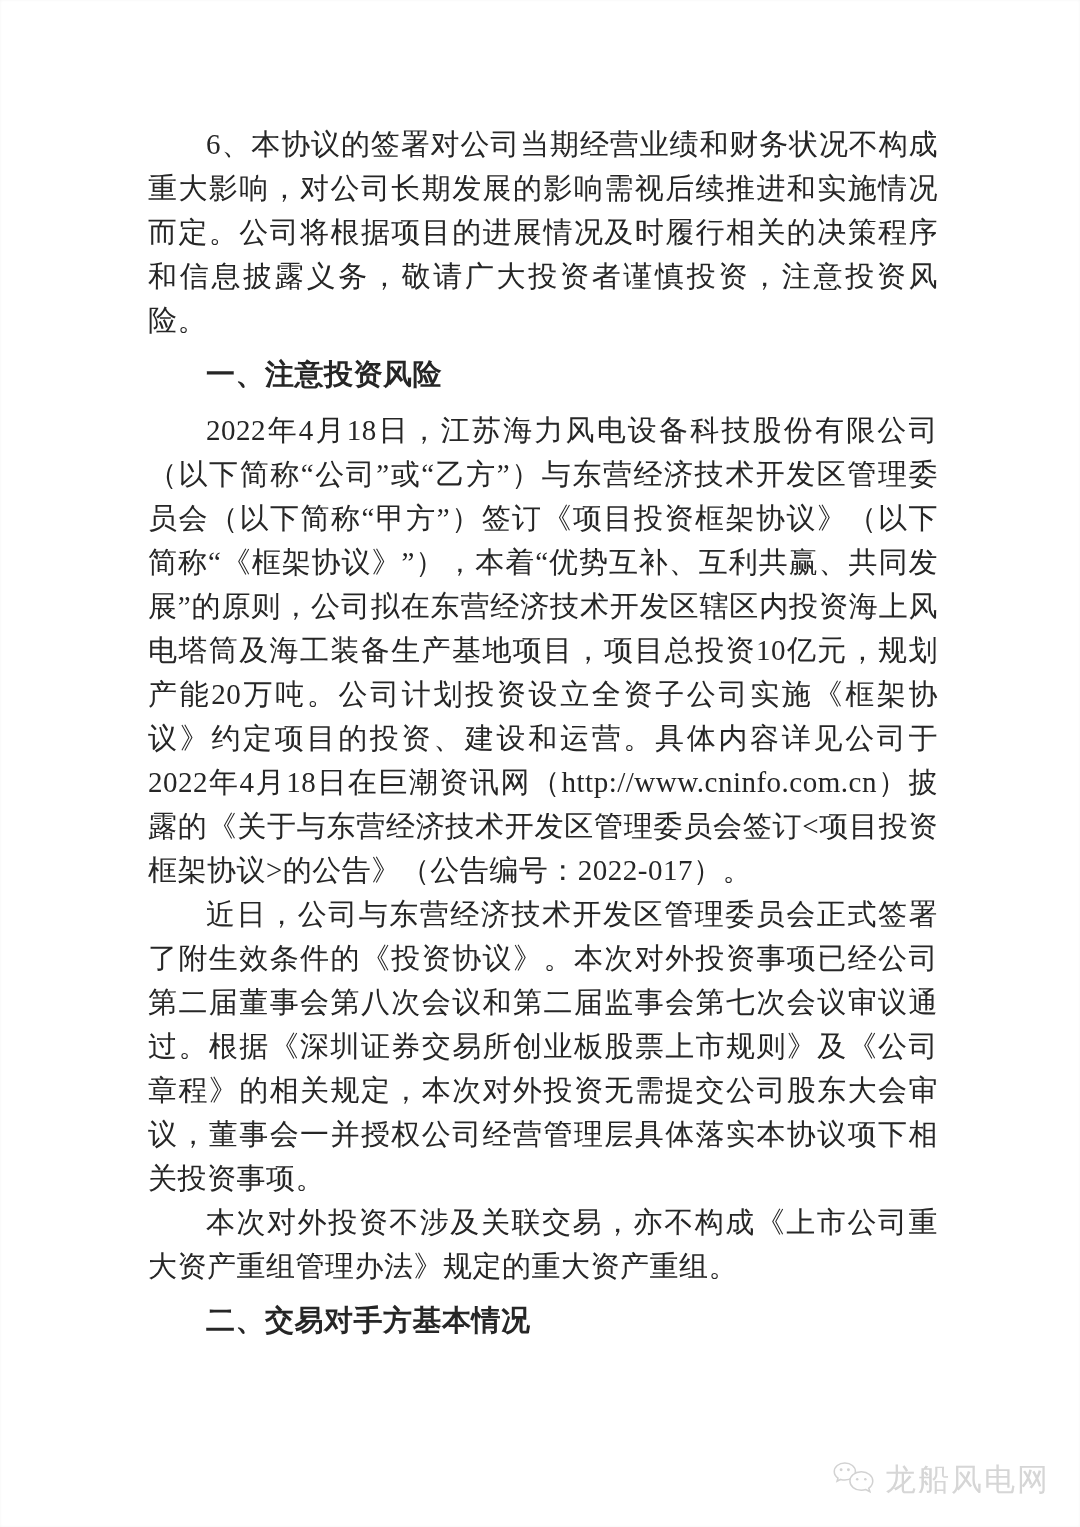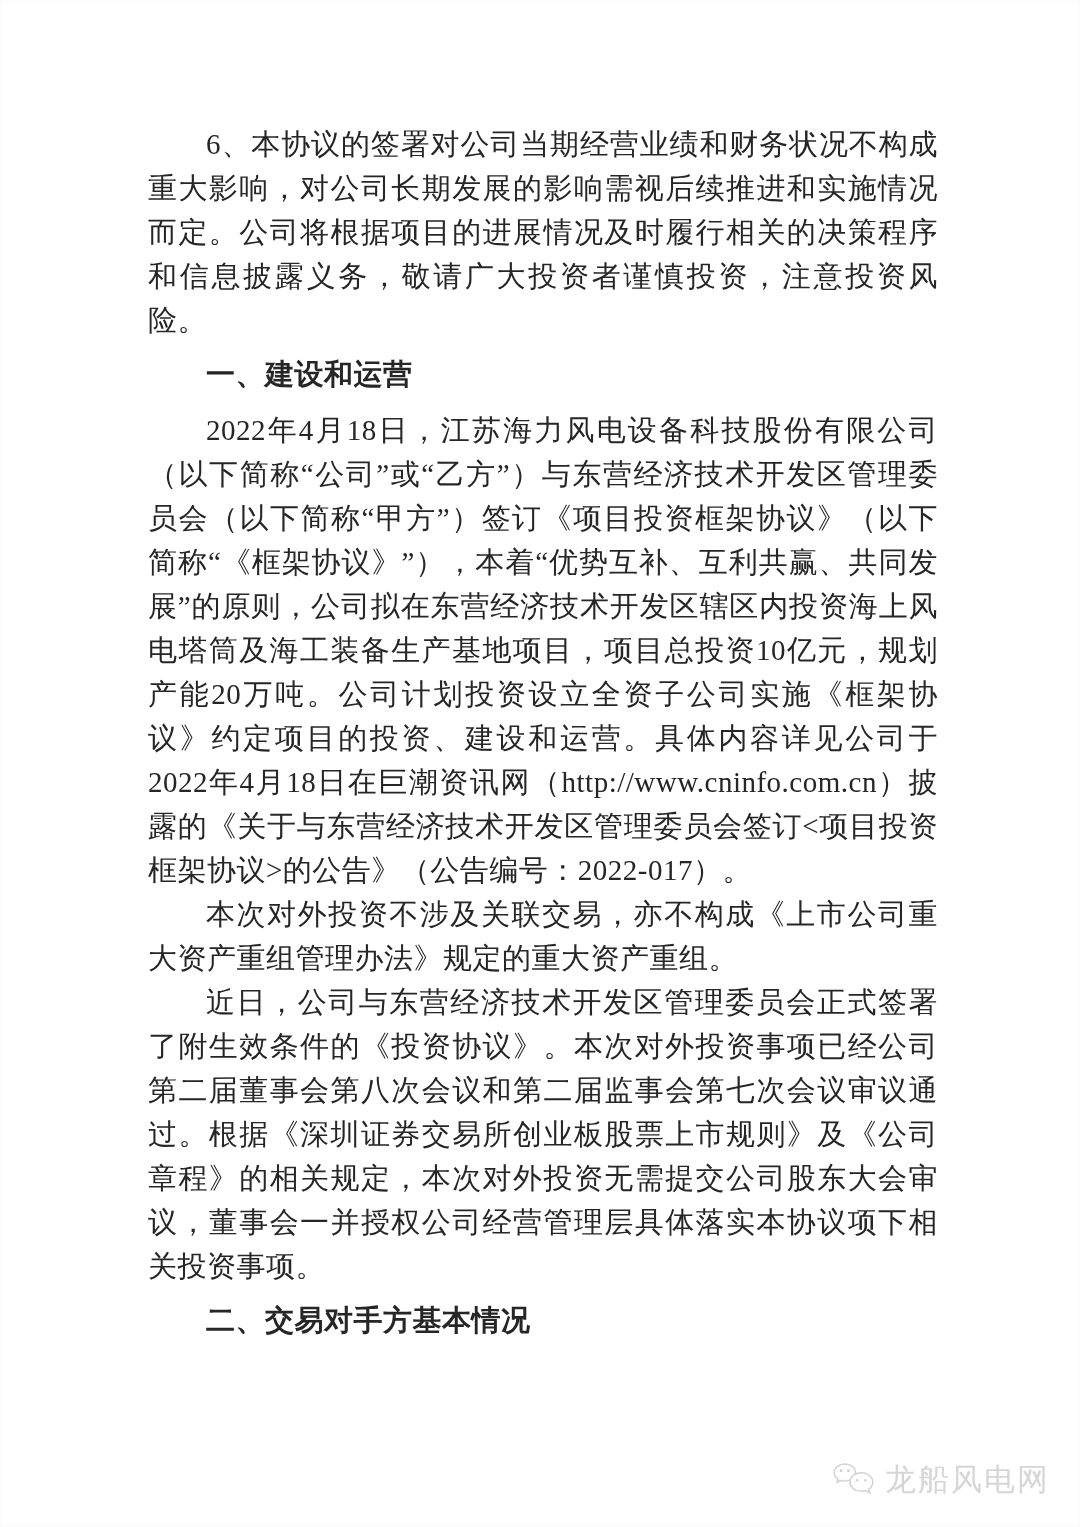--- a/index.html
+++ b/index.html
@@ -37,21 +37,20 @@
     text-indent: 2em;
     font-size: 29px;
     font-weight: bold;
     text-align: left;
   }
   .watermark {
     position: absolute;
     right: 30px;
     bottom: 26px;
     display: flex;
-    align-items: center;
     gap: 8px;
     color: #d6d6d6;
     user-select: none;
   }
   .wm-icon {
     display: inline-flex;
     width: 44px;
     height: 40px;
   }
   .wm-text {
@@ -63,28 +62,28 @@
 </style>
 </head>
 <body>
 
 <div class="page">
 
   <div class="content">
 
     <p class="body-para">6、本协议的签署对公司当期经营业绩和财务状况不构成重大影响，对公司长期发展的影响需视后续推进和实施情况而定。公司将根据项目的进展情况及时履行相关的决策程序和信息披露义务，敬请广大投资者谨慎投资，注意投资风险。</p>
 
-    <h2 class="section-heading">一、建设和运营</h2>
+    <h2 class="section-heading">一、注意投资风险</h2>
 
     <p class="body-para">2022年4月18日，江苏海力风电设备科技股份有限公司（以下简称“公司”或“乙方”）与东营经济技术开发区管理委员会（以下简称“甲方”）签订《项目投资框架协议》（以下简称“《框架协议》”），本着“优势互补、互利共赢、共同发展”的原则，公司拟在东营经济技术开发区辖区内投资海上风电塔筒及海工装备生产基地项目，项目总投资10亿元，规划产能20万吨。公司计划投资设立全资子公司实施《框架协议》约定项目的投资、建设和运营。具体内容详见公司于2022年4月18日在巨潮资讯网（http://www.cninfo.com.cn）披露的《关于与东营经济技术开发区管理委员会签订&lt;项目投资框架协议&gt;的公告》（公告编号：2022-017）。</p>
 
 
+    <p class="body-para">近日，公司与东营经济技术开发区管理委员会正式签署了附生效条件的《投资协议》。本次对外投资事项已经公司第二届董事会第八次会议和第二届监事会第七次会议审议通过。根据《深圳证券交易所创业板股票上市规则》及《公司章程》的相关规定，本次对外投资无需提交公司股东大会审议，董事会一并授权公司经营管理层具体落实本协议项下相关投资事项。</p>
+
     <p class="body-para">本次对外投资不涉及关联交易，亦不构成《上市公司重大资产重组管理办法》规定的重大资产重组。</p>
-
-    <p class="body-para">近日，公司与东营经济技术开发区管理委员会正式签署了附生效条件的《投资协议》。本次对外投资事项已经公司第二届董事会第八次会议和第二届监事会第七次会议审议通过。根据《深圳证券交易所创业板股票上市规则》及《公司章程》的相关规定，本次对外投资无需提交公司股东大会审议，董事会一并授权公司经营管理层具体落实本协议项下相关投资事项。</p>
 
     <h2 class="section-heading">二、交易对手方基本情况</h2>
 
   </div>
 
   <div class="watermark">
     <span class="wm-icon">
       <svg viewBox="0 0 52 46" width="44" height="40" aria-hidden="true">
         <g fill="#ffffff" stroke="#d2d2d2" stroke-width="1.8">
           <path d="M14 4 C6.8 4 1.5 8.6 1.5 14.2 C1.5 17.4 3.2 20.2 5.9 22 L4.8 25.6 L9.1 23.5 C10.6 23.9 12.2 24.2 14 24.2 C21.2 24.2 26.5 19.7 26.5 14.2 C26.5 8.6 21.2 4 14 4 Z"></path>

